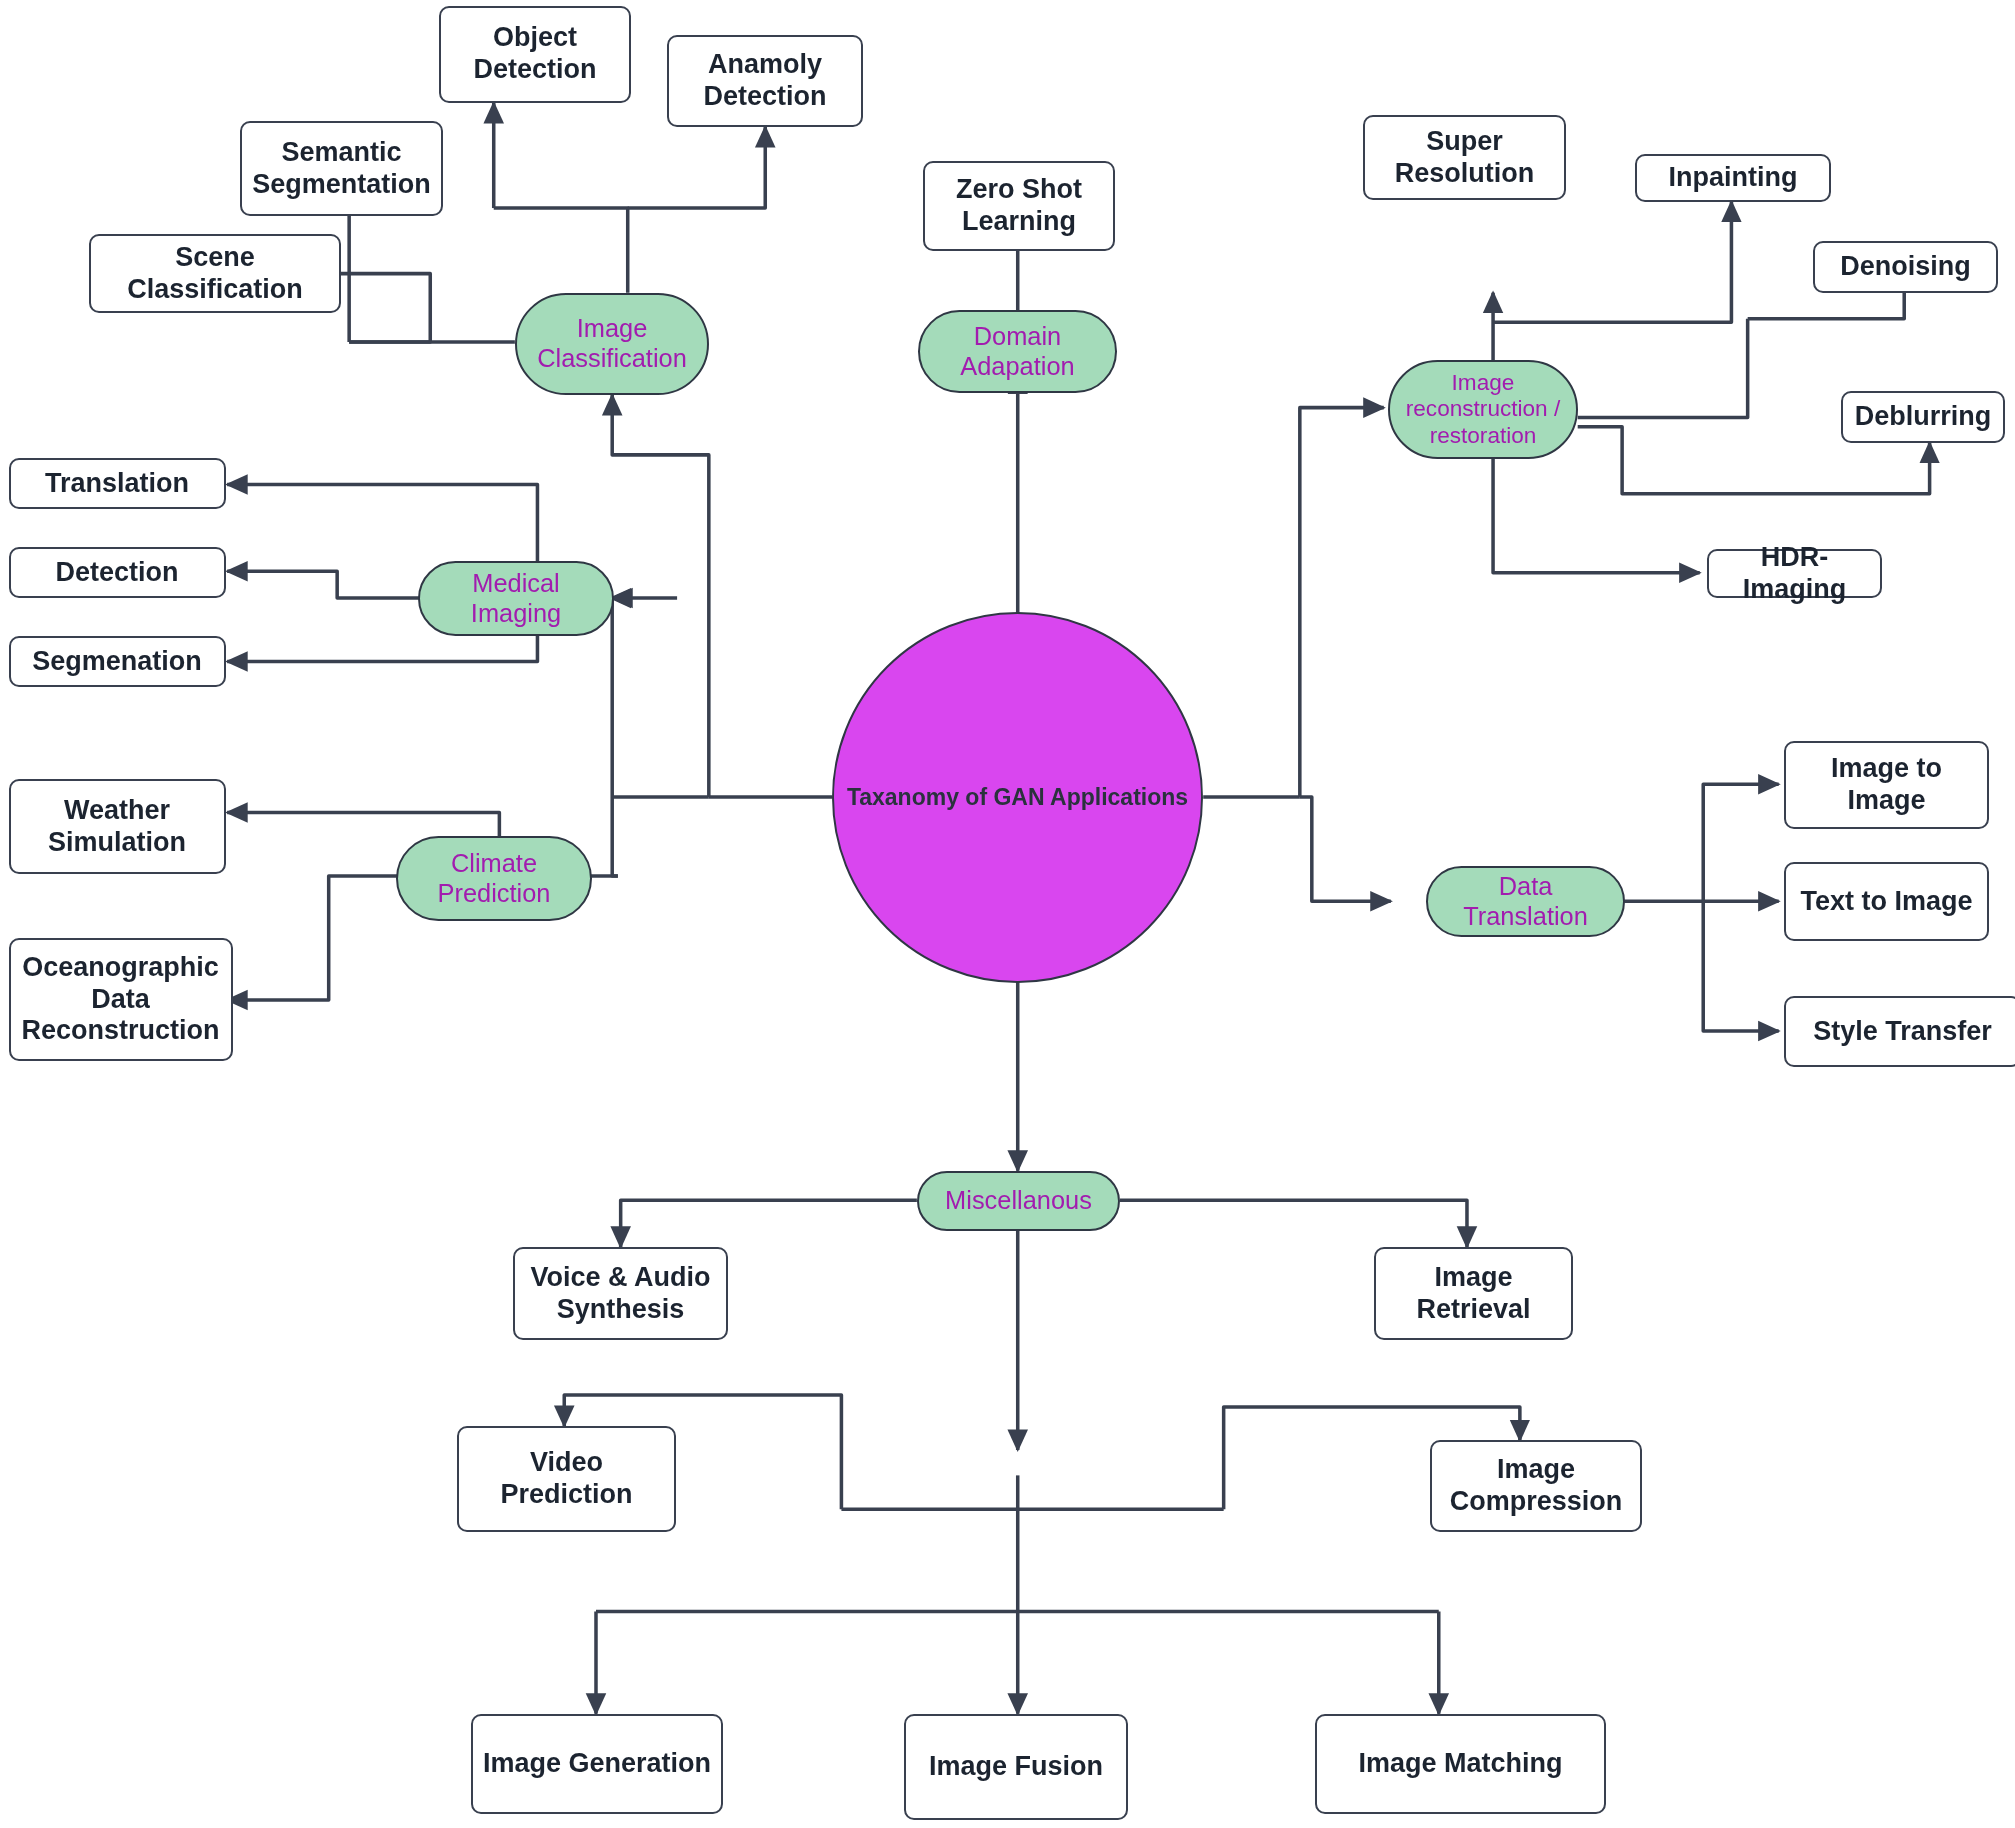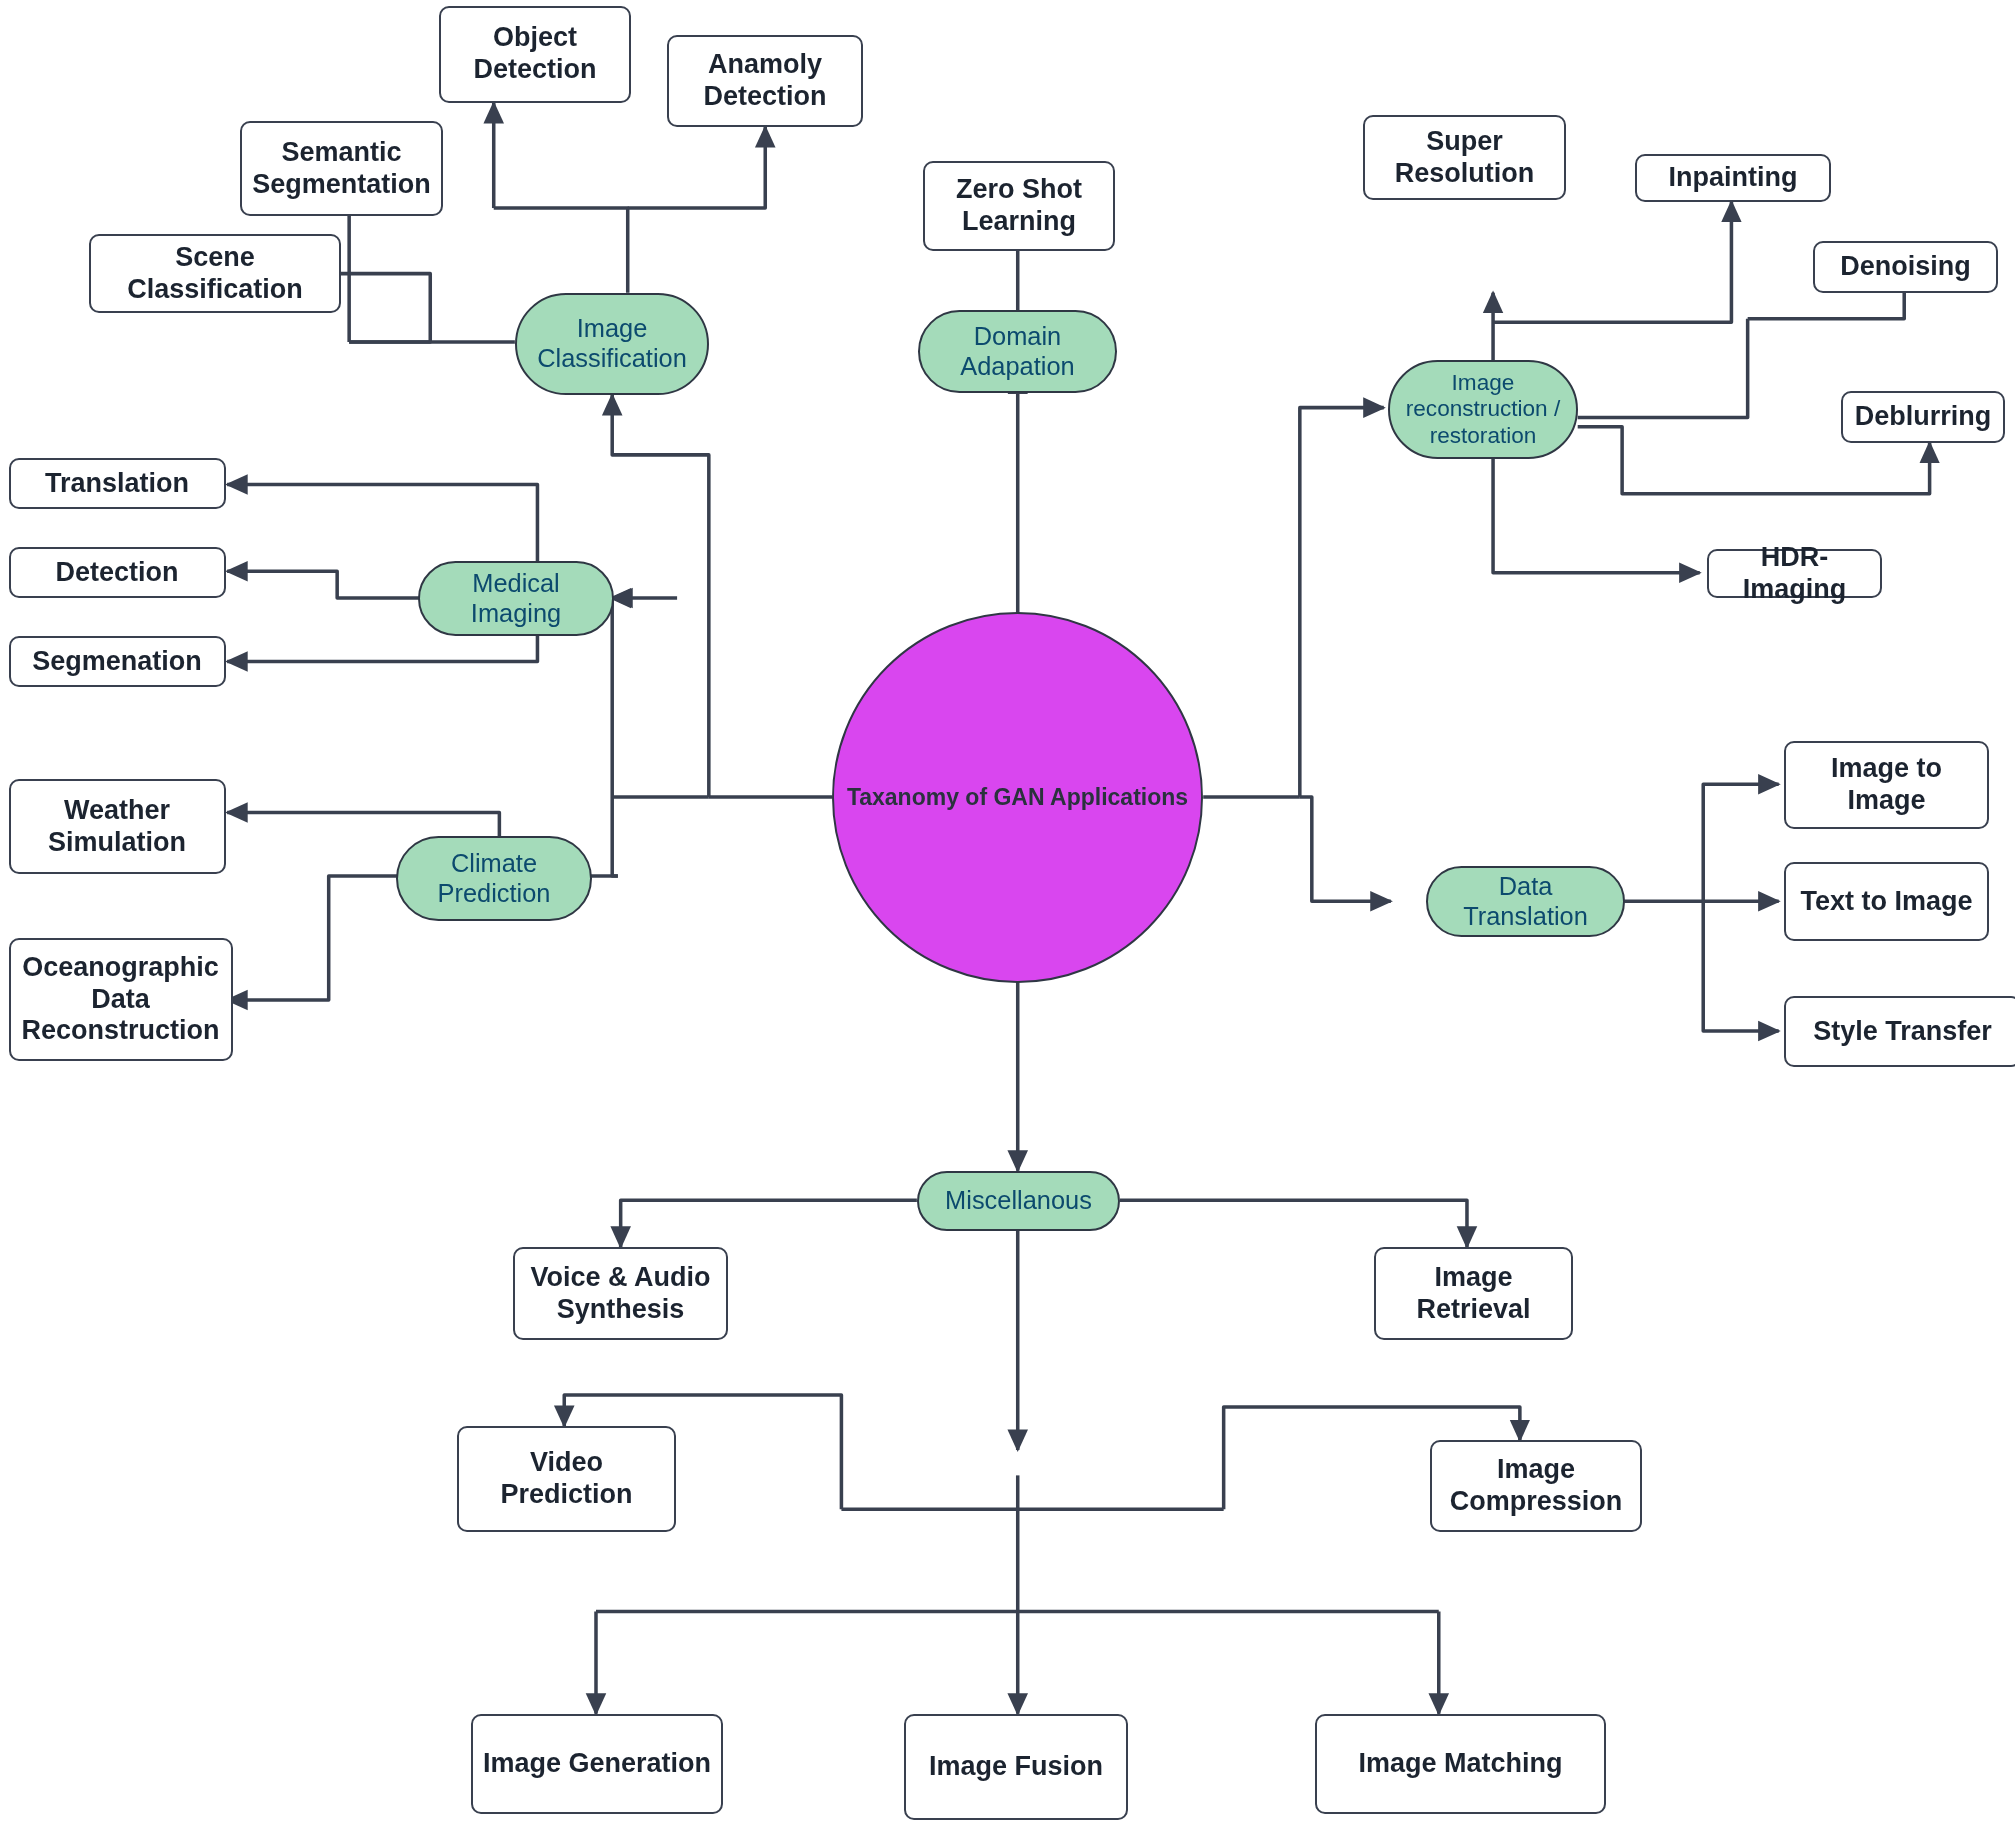--- a/index.html
+++ b/index.html
@@ -42,21 +42,21 @@
     font-size: 27px;
     padding: 2.8px 5.6px;
   }
   .node-pill {
     background: #a4dbba;
     border: 2.1px solid #2f3744;
     border-radius: 705px;
     font-weight: normal;
     font-size: 25.4px;
     padding: 2.8px 7px;
-    color: #0c4a6e;
+    color: #a21caf;
   }
   .node-circle {
     background: #d946ef;
     border: 2.1px solid #2f3744;
     border-radius: 50%;
     font-weight: bold;
     font-size: 23px;
     color: #2a323d;
   }
 </style>

